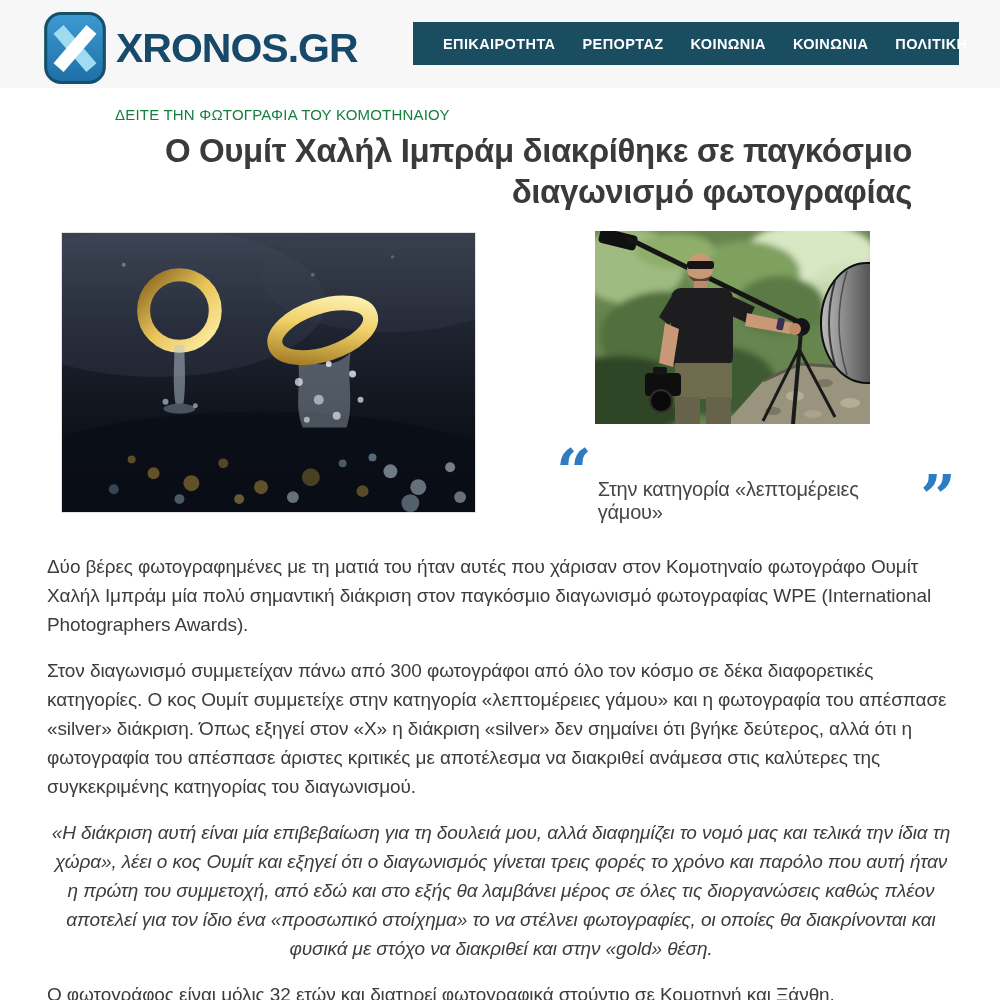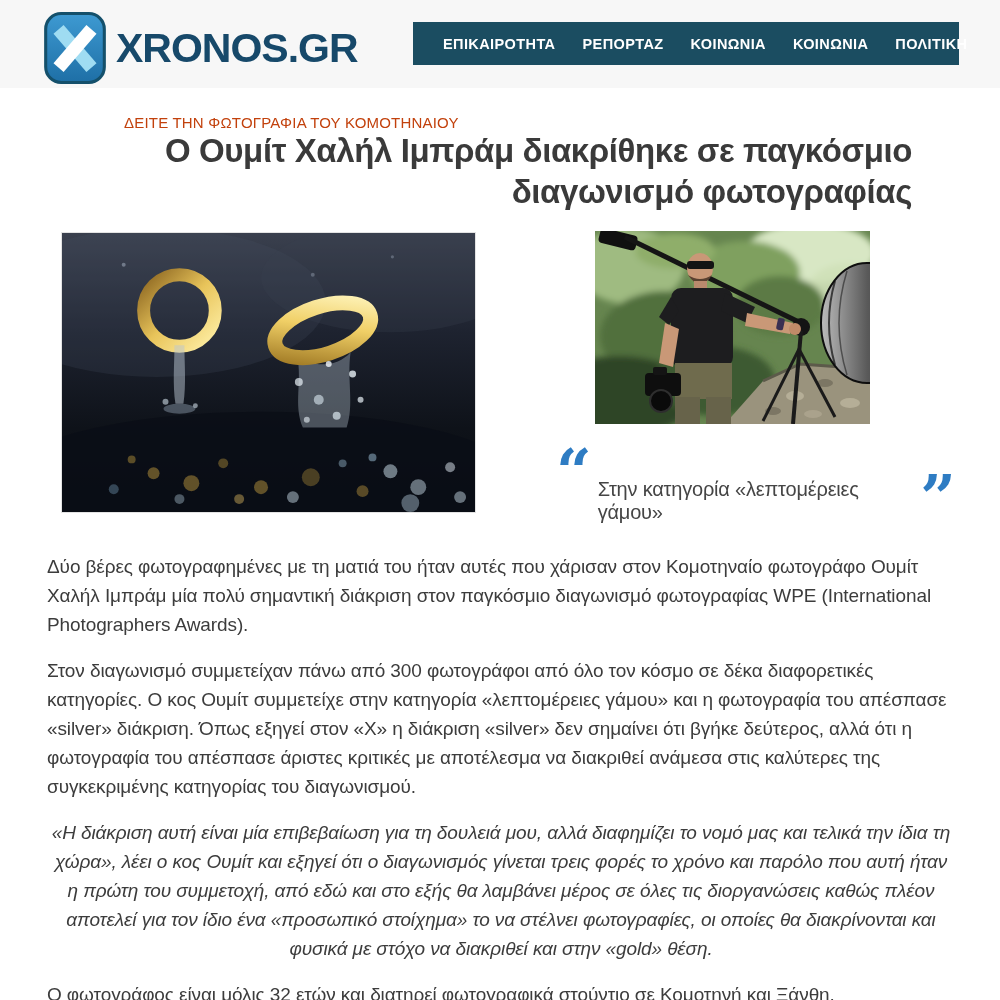--- a/index.html
+++ b/index.html
@@ -9,21 +9,21 @@
   
   .site-header { position:absolute; top:0; left:0; width:1000px; height:88px; background:#f7f7f7; }
   .logo { position:absolute; left:44px; top:12px; display:flex; align-items:center; gap:10px; cursor:pointer; text-decoration:none; }
   .logo-icon { width:62px; height:72px; display:block; }
   .logo-text { font-size:41px; font-weight:bold; letter-spacing:-1px; color:#17496a; }
   .main-nav { position:absolute; left:413px; top:22px; width:546px; height:43px; background:#1b4d61;
               display:flex; align-items:center; padding:0 30px; gap:27px; }
   .nav-item { color:#ffffff; font-size:14.5px; font-weight:bold; letter-spacing:.4px; text-decoration:none; cursor:pointer; white-space:nowrap; }
 
   
-  .kicker { position:absolute; left:124px; top:106px; font-size:15px; color:#c2410c; letter-spacing:.2px;margin-top:8px; }
+  .kicker { position:absolute; left:115px; top:106px; font-size:15px; color:#15803d; letter-spacing:.2px; }
   .date { position:absolute; right:102px; top:103px; font-size:16.5px; font-style:italic; color:#3c7fba; }
   .title { position:absolute; left:112px; top:130px; width:800px; font-size:33px; line-height:41px;
            font-weight:600; color:#3a3a3a; letter-spacing:-0.4px;text-align:right; }
 
   
   .img-rings { position:absolute; left:61px; top:232px; width:415px; height:281px; border:1px solid #e3e3e3; }
   .img-photographer { position:absolute; left:595px; top:231px; width:275px; height:193px; }
   .img-rings svg, .img-photographer svg { display:block; width:100%; height:100%; }
 
   

